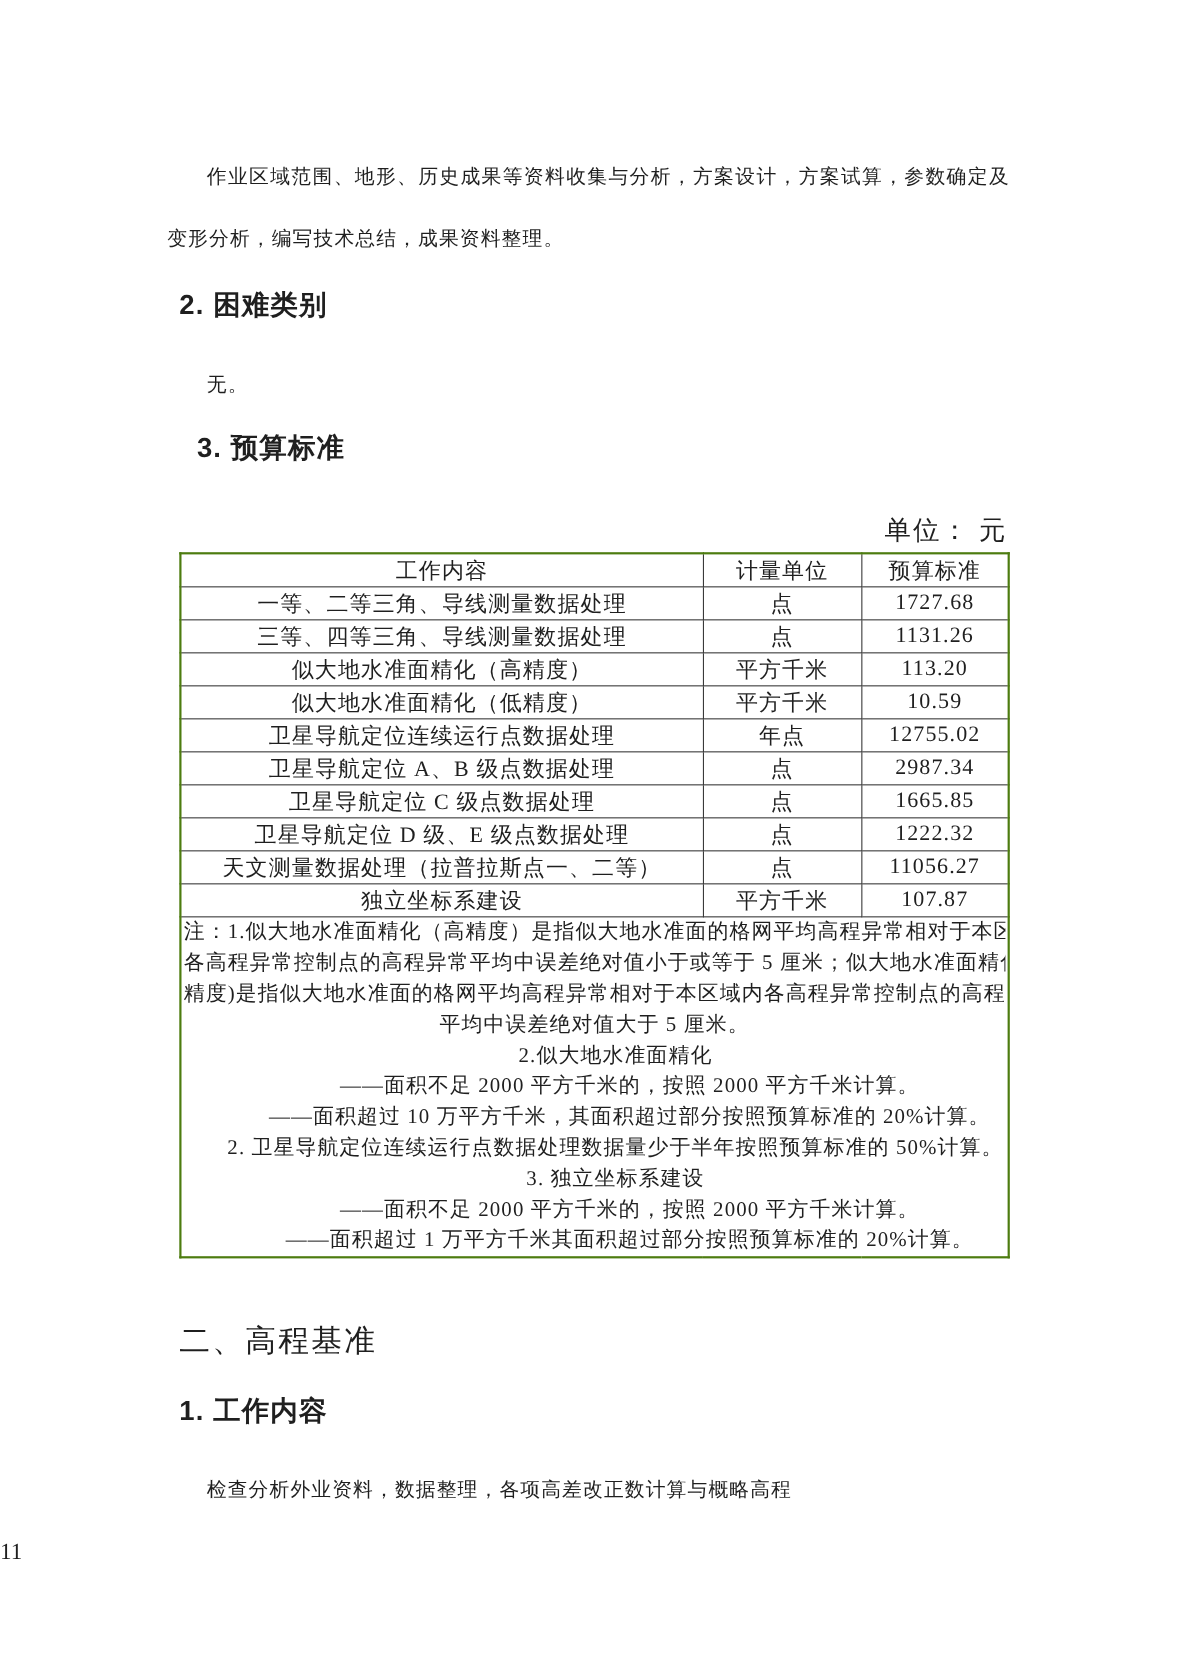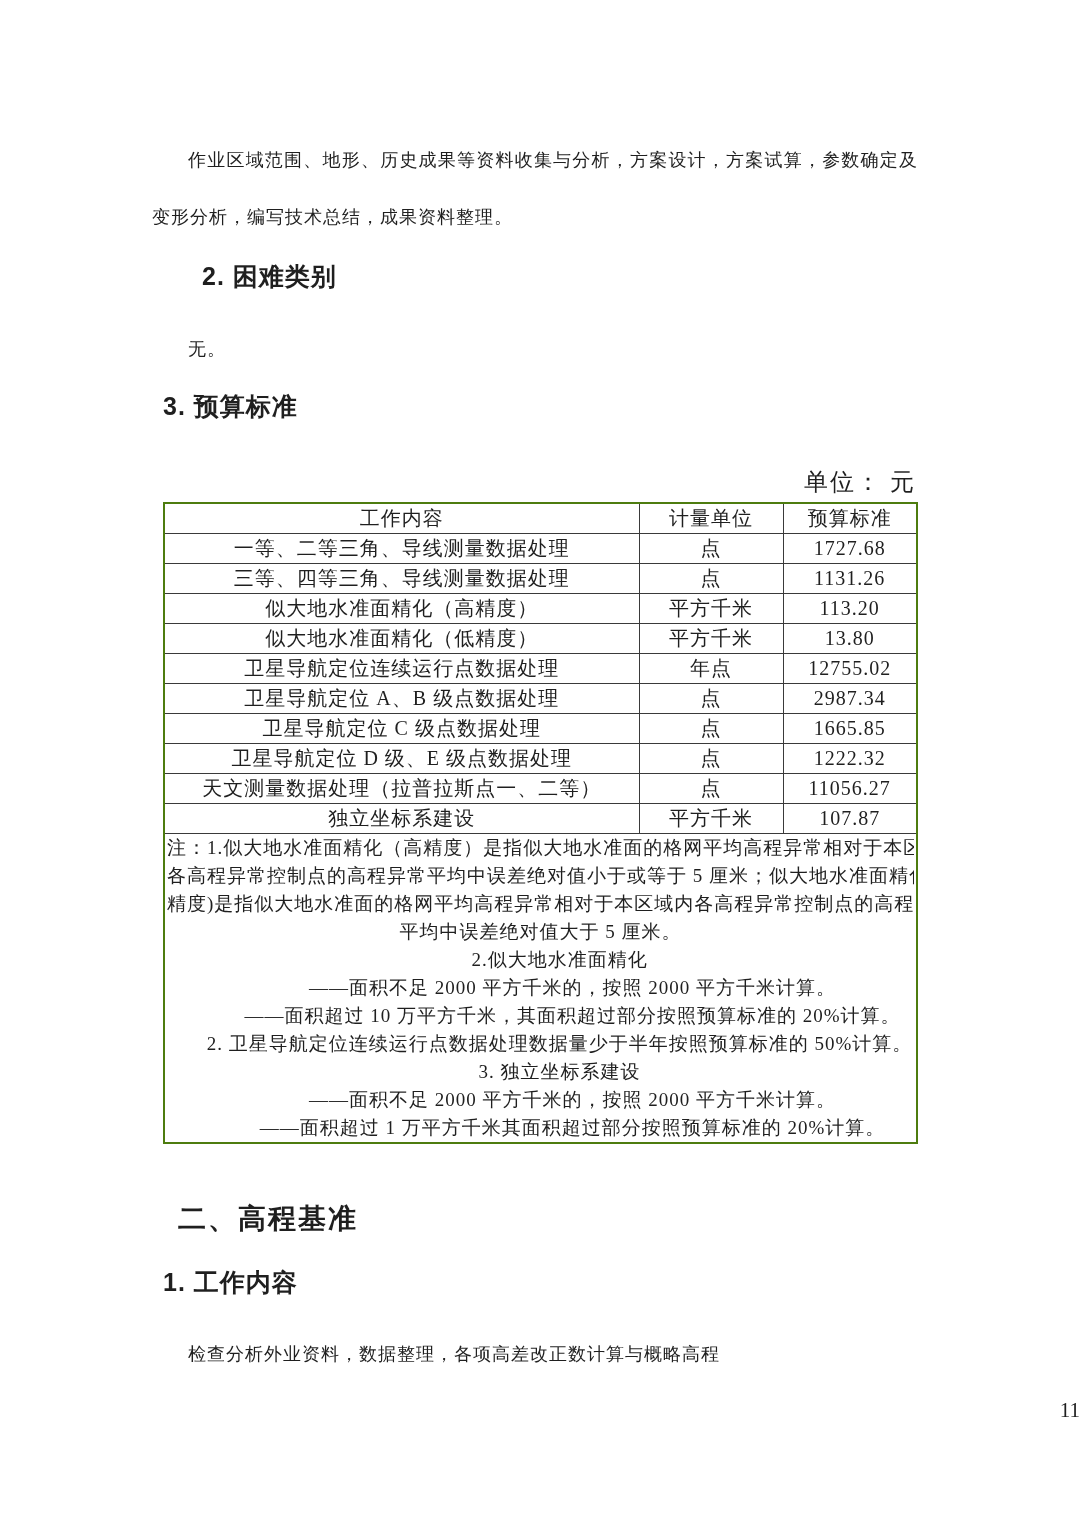--- a/index.html
+++ b/index.html
@@ -30,29 +30,29 @@
   .para-none  { top: 334px; line-height: 30px; }
   .para-bottom{ top: 1338px; line-height: 32px; }
   .h3 {
     position: absolute;
     left: 163px;
     font-family: "Liberation Sans", "DejaVu Sans", sans-serif;
     font-weight: bold;
     font-size: 25px;
     letter-spacing: 1px;
   }
-  .h3-difficulty { top: 260px; margin-left: 39px; }
-  .h3-budget     { top: 390px; }
+  .h3-difficulty { top: 260px; }
+  .h3-budget     { top: 390px; margin-left: 16px; }
   .h3-work       { top: 1266px; text-align: right; }
   .h2-elevation {
     position: absolute;
-    left: 178px;
+    left: 163px;
     top: 1200px;
     font-family: "Liberation Sans", "DejaVu Sans", sans-serif;
-    font-weight: bold;
+    font-weight: normal;
     font-size: 28px;
     letter-spacing: 2px;
   }
   .unit-label {
     position: absolute;
     right: 164px;
     top: 466px;
     font-size: 24px;
     letter-spacing: 2px;
   }
@@ -86,21 +86,21 @@
     height: auto;
   }
   .note-line { white-space: nowrap; overflow: hidden; }
   .note-indent1 { padding-left: 38px; }
   .note-indent2 { padding-left: 64px; }
   .page-number {
     position: absolute;
     left: 0;
     top: 1398px;
     width: 100%;
-    text-align: right;
+    text-align: left;
     font-size: 21px;
   }
 </style>
 </head>
 <body>
 
 <div class="page">
 
   <div class="para para-intro">作业区域范围、地形、历史成果等资料收集与分析，方案设计，方案试算，参数确定及变形分析，编写技术总结，成果资料整理。</div>
 
@@ -135,21 +135,21 @@
         <td>1131.26</td>
       </tr>
       <tr>
         <td>似大地水准面精化（高精度）</td>
         <td>平方千米</td>
         <td>113.20</td>
       </tr>
       <tr>
         <td>似大地水准面精化（低精度）</td>
         <td>平方千米</td>
-        <td>13.80</td>
+        <td>10.59</td>
       </tr>
       <tr>
         <td>卫星导航定位连续运行点数据处理</td>
         <td>年点</td>
         <td>12755.02</td>
       </tr>
       <tr>
         <td>卫星导航定位 A、B 级点数据处理</td>
         <td>点</td>
         <td>2987.34</td>

